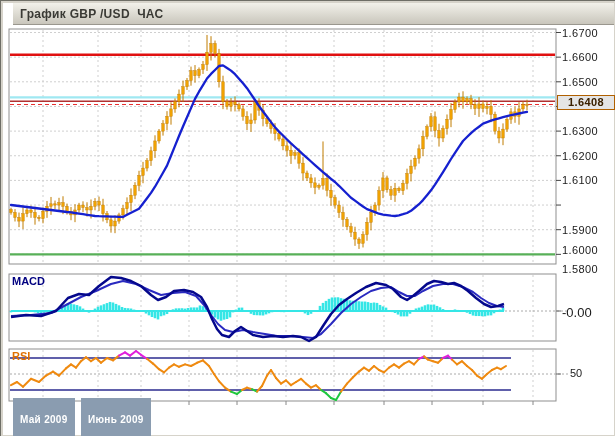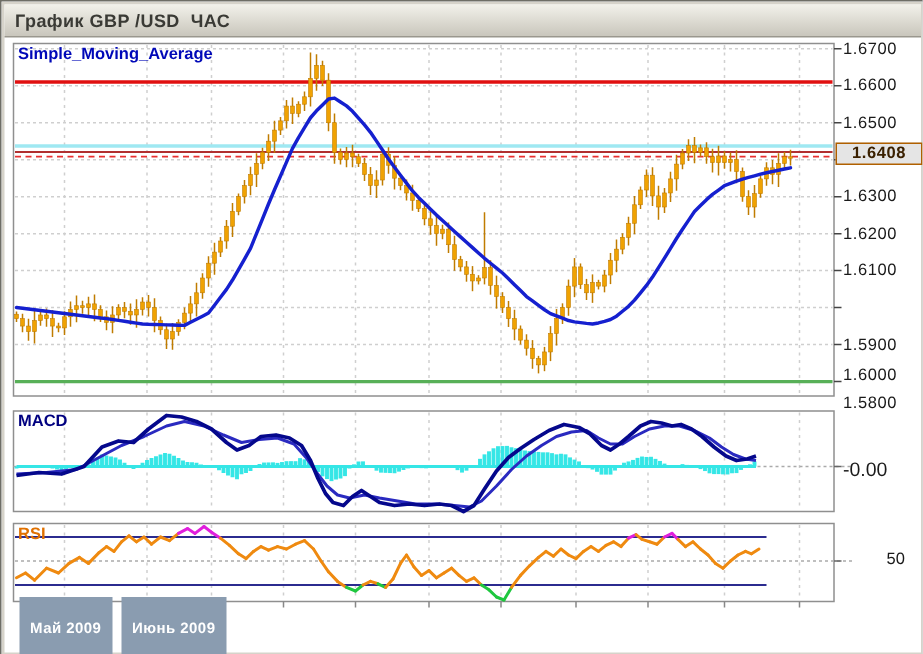--- a/index.html
+++ b/index.html
@@ -1,37 +1,37 @@
 <!DOCTYPE html>
 <html><head>
 <meta charset="utf-8">
 <style>
   html,body{margin:0;padding:0;background:#9aa0a6;font-family:"Liberation Sans",sans-serif;}
   .window{position:relative;width:615px;height:436px;background:#ffffff;border:1px solid #6e6e66;
           box-shadow:inset 0 0 0 2px #d6d3ca;overflow:hidden;}
-  .titlebar{position:absolute;left:2px;top:2px;right:2px;height:21px;
+  .titlebar{position:absolute;left:12px;top:2px;right:2px;height:21px;
             background:linear-gradient(#f2f1ea,#c9c6bc);border-bottom:1px solid #9a978e;
             display:flex;align-items:center;z-index:30;text-align:center;}
   .title-text{font-size:12px;font-weight:700;color:#3a3a35;padding-left:7px;letter-spacing:.3px;white-space:pre;}
   .win-buttons{position:absolute;right:5px;top:3px;display:flex;gap:3px;}
   .wbtn{width:15px;height:14px;border-radius:3px;border:1px solid #1a3a90;
         background:linear-gradient(#5b8af0,#2a50b8);color:#fff;font-size:7px;line-height:13px;
         text-align:center;cursor:default;font-weight:700;}
   .wbtn.close{background:linear-gradient(#f06a5a,#c42020);border-color:#8c1414;font-size:9px;}
   svg.chart{position:absolute;left:0;top:0;z-index:5;}
   .lbl{position:absolute;z-index:10;white-space:nowrap;}
   .legend-sma{left:11px;top:29px;font-size:11px;font-weight:700;color:#0008b8;}
   .legend-macd{left:11px;top:274px;font-size:11px;font-weight:700;color:#000080;}
   .legend-rsi{left:11px;top:349px;font-size:11px;font-weight:700;color:#e07000;}
   .price-tick{position:absolute;left:561px;font-size:11px;color:#1a1a1a;letter-spacing:.4px;}
   .day-tick{position:absolute;transform:translateX(-50%);font-size:11px;color:#8d9caa;top:0;}
   .price-tag{left:556px;top:94px;width:56px;height:13px;background:#e5e5e5;border:1px solid #b06000;
              color:#3a2000;font-size:11px;font-weight:700;text-align:center;line-height:12px;letter-spacing:.4px;}
   .macd-value{left:561px;top:304px;font-size:13px;color:#1a1a1a;}
-  .rsi-value{left:590px;top:366px;font-size:11px;color:#1a1a1a;}
+  .rsi-value{left:569px;top:366px;font-size:11px;color:#1a1a1a;}
   .month-box{position:absolute;top:397px;height:12px;background:#8a9cb0;color:#fff;
              font-size:10px;font-weight:700;line-height:12px;padding:16px 7px;z-index:12;letter-spacing:.3px;}
 </style>
 </head>
 <body>
 
 <div class="window">
   <svg class="chart" id="chart-svg" width="615" height="436" viewBox="0 0 615 436">
       <rect x="8" y="28" width="547" height="235" fill="none" stroke="#8f8f8f" stroke-width="1"></rect>
       <rect x="8" y="273" width="547" height="67" fill="none" stroke="#8f8f8f" stroke-width="1"></rect>
@@ -638,21 +638,20 @@
   <div class="titlebar">
     <span class="title-text">График GBP /USD  ЧАС</span>
   </div>
   <div class="win-buttons">
     <div class="wbtn">❚❚</div>
     <div class="wbtn">▬</div>
     <div class="wbtn">▢</div>
     <div class="wbtn close">✕</div>
   </div>
 
-  <div class="lbl legend-sma">Simple_Moving_Average</div>
   <div class="lbl legend-macd">MACD</div>
   <div class="lbl legend-rsi">RSI</div>
 
   <div id="price-ticks">
       <span class="price-tick" style="top: 25.5px;">1.6700</span>
       <span class="price-tick" style="top: 50.15px;">1.6600</span>
       <span class="price-tick" style="top: 74.8px;">1.6500</span>
       <span class="price-tick" style="top: 99.45px;">1.6400</span>
       <span class="price-tick" style="top: 124.1px;">1.6300</span>
       <span class="price-tick" style="top: 148.75px;">1.6200</span>

